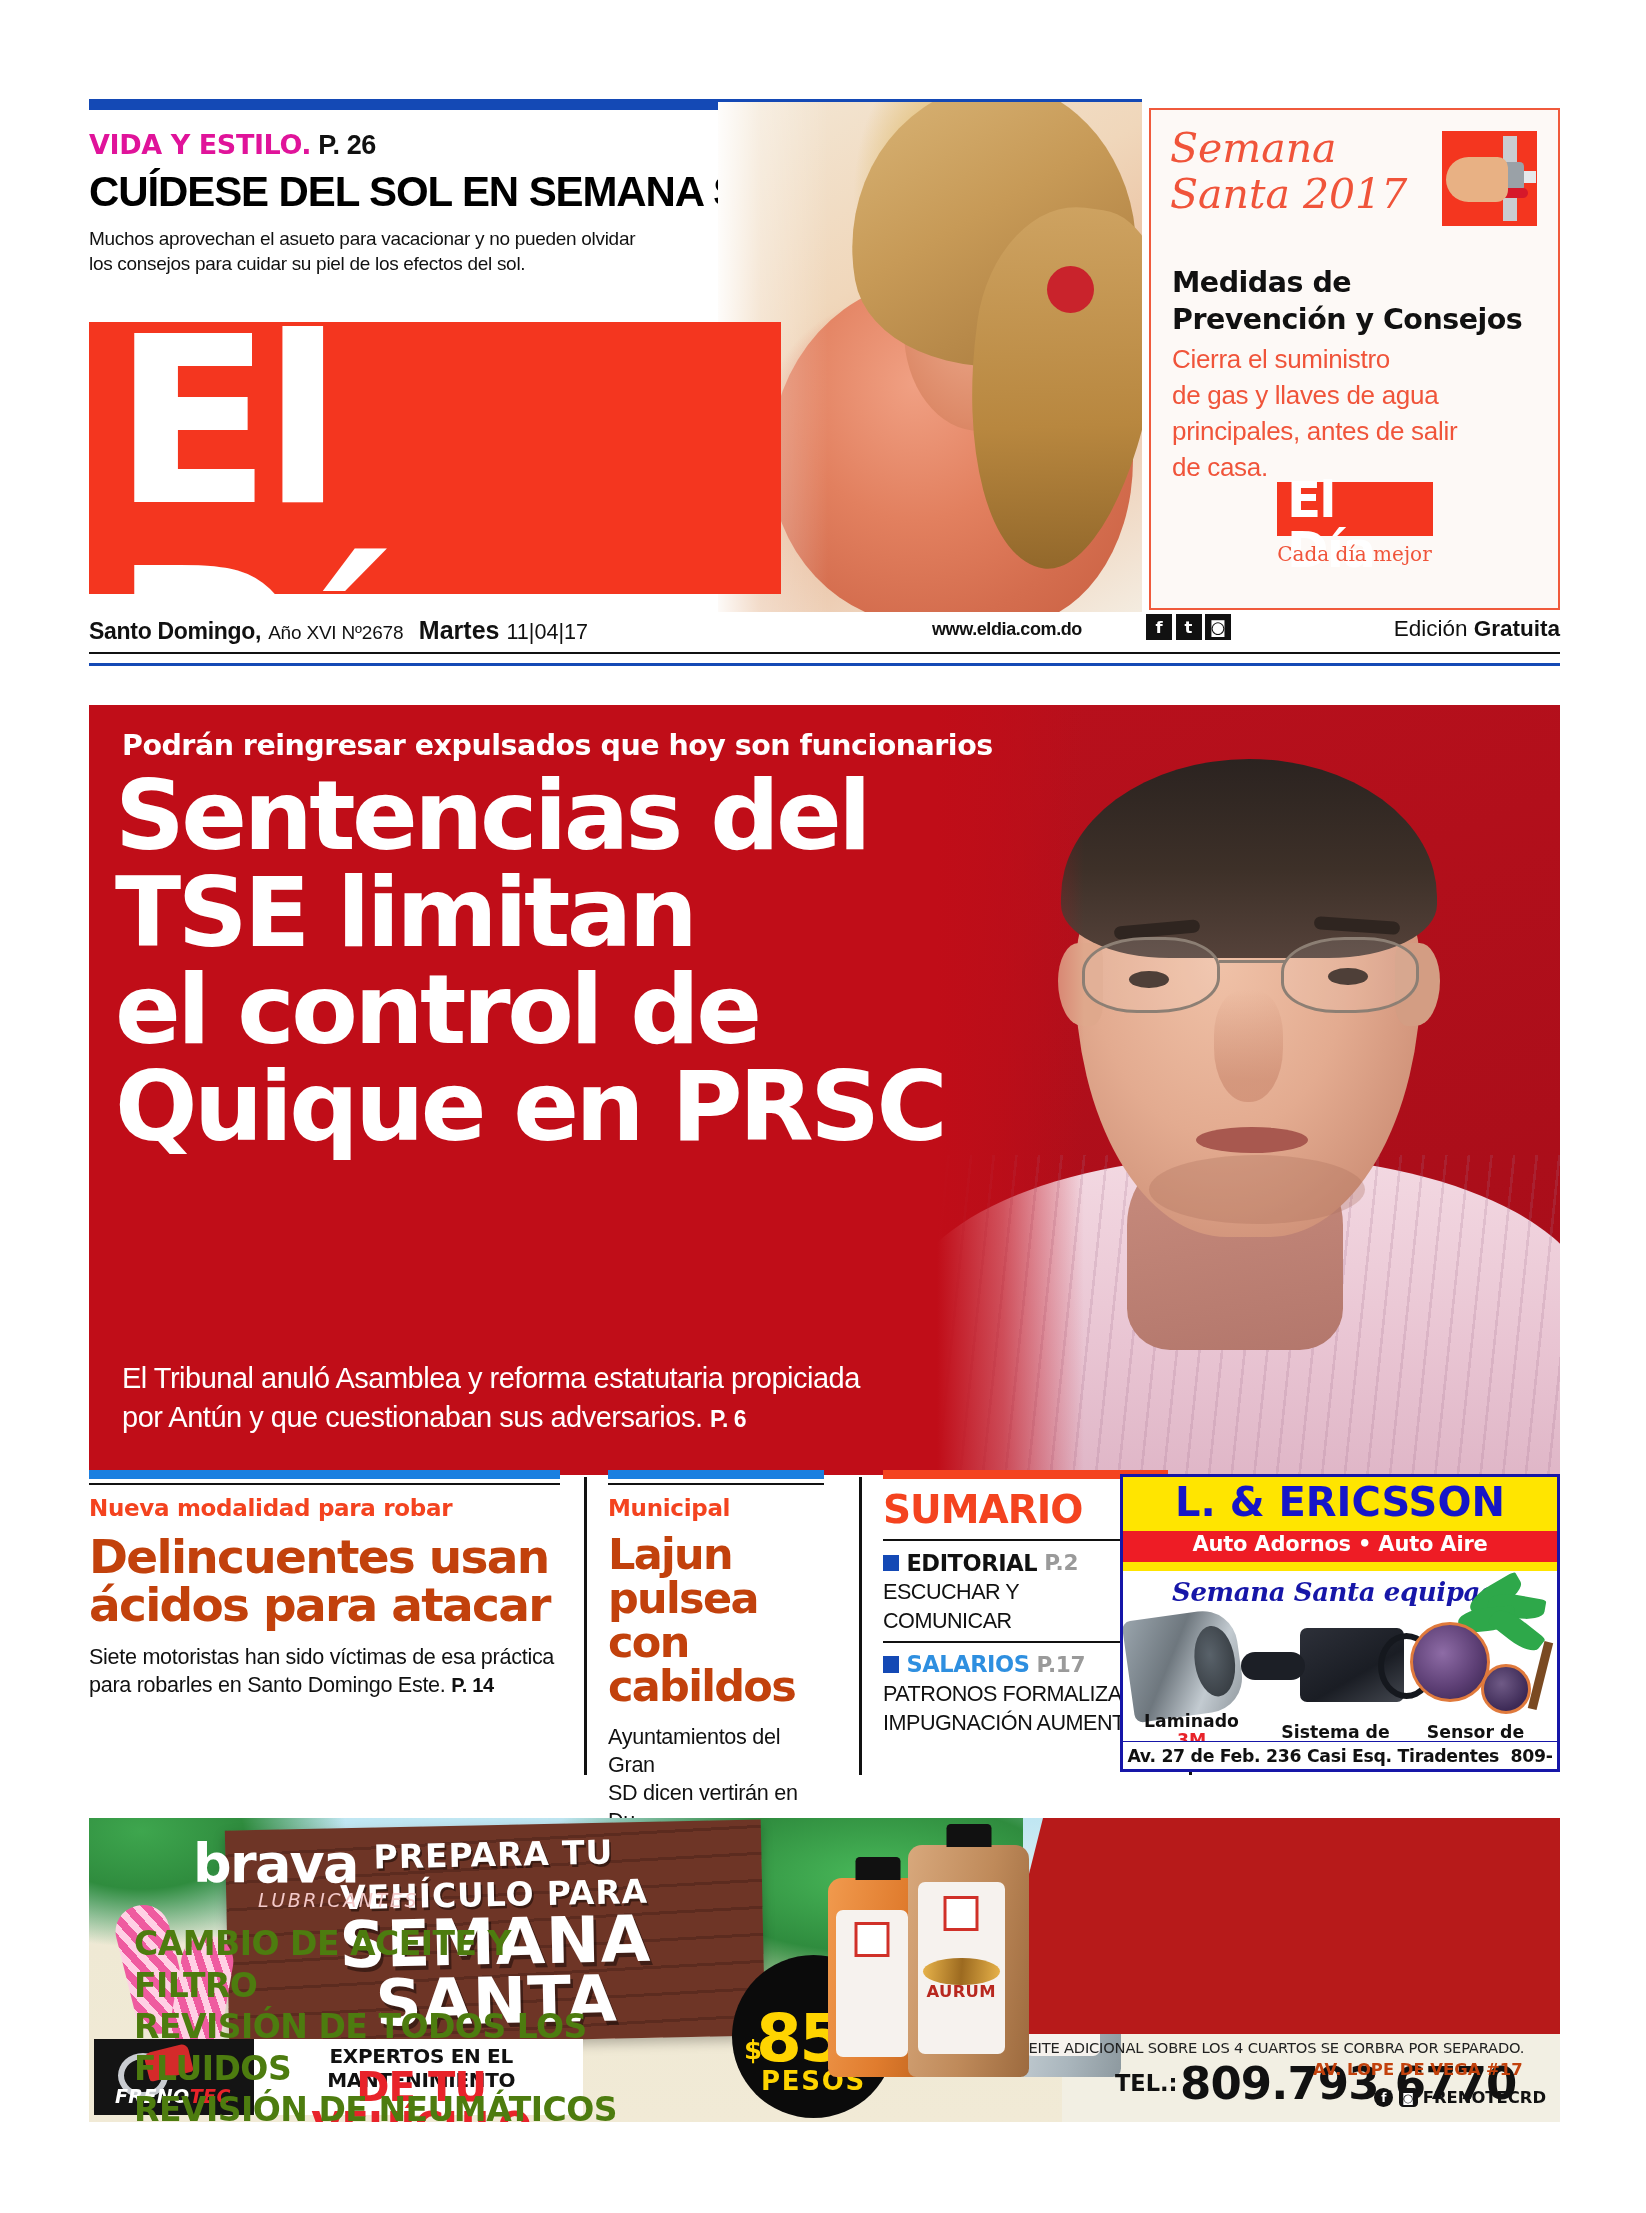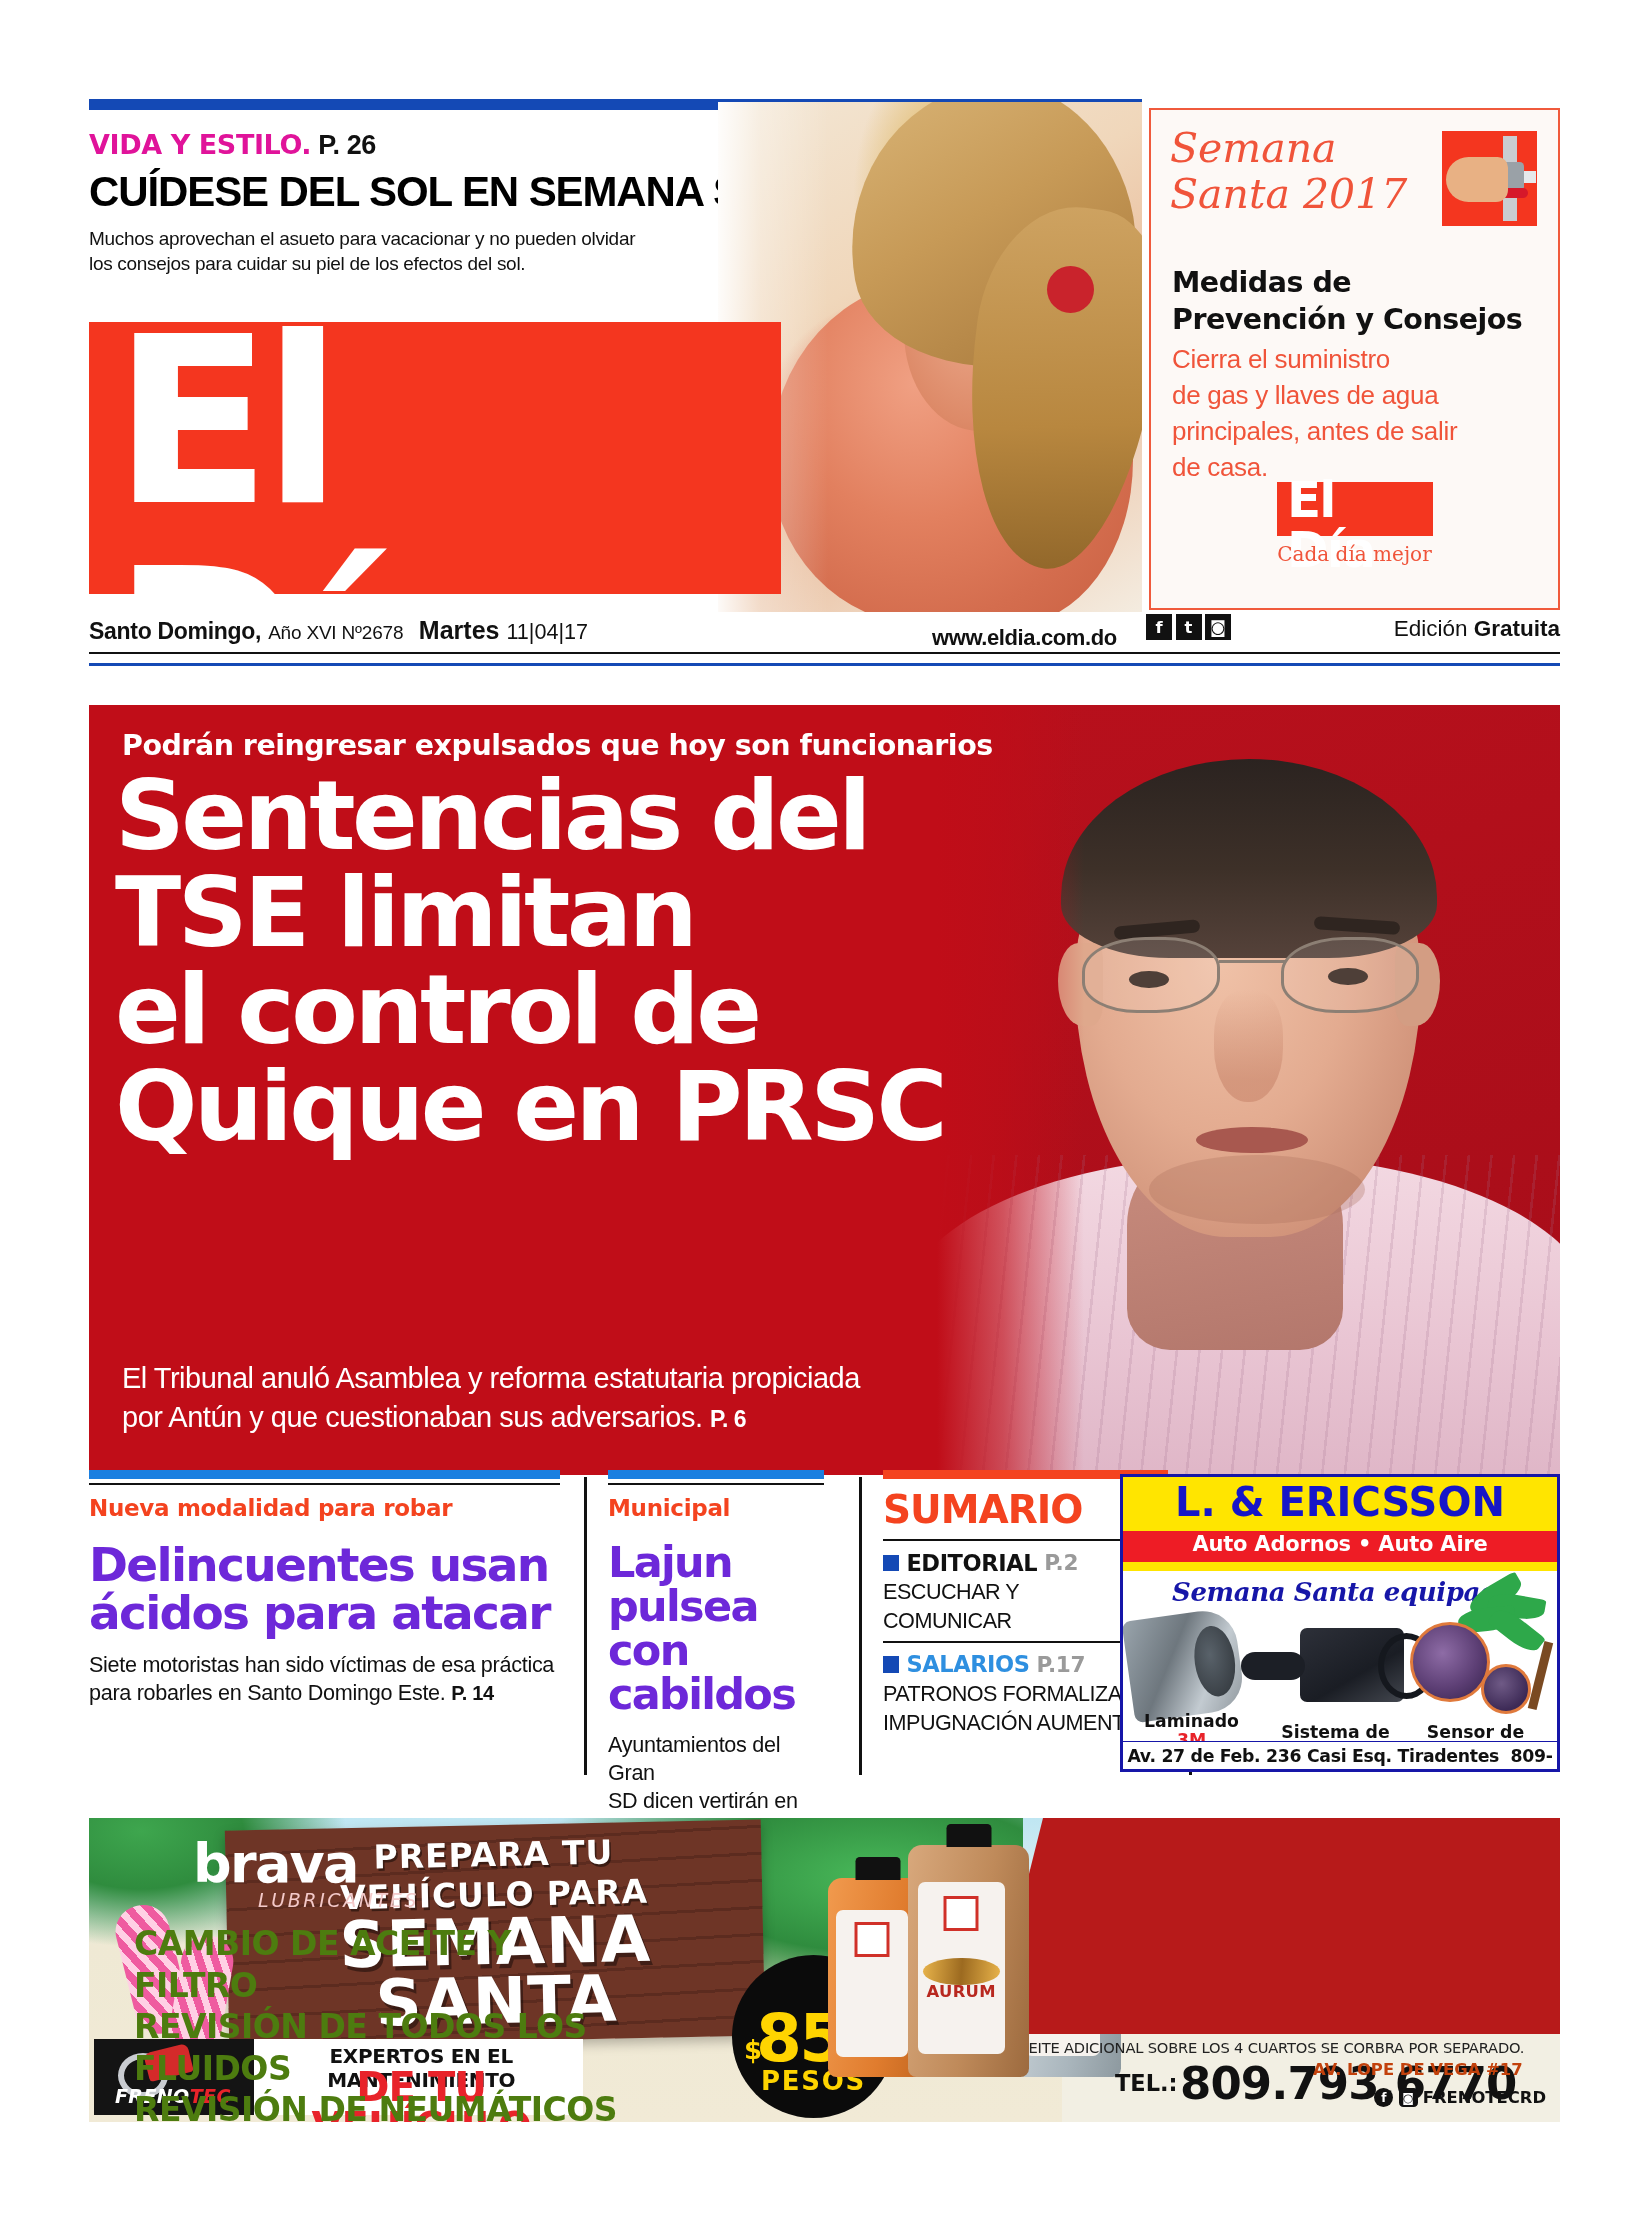--- a/index.html
+++ b/index.html
@@ -122,21 +122,21 @@
     font-family: "DejaVu Serif", serif; font-size: 20px; color: #f0543a;
   }
 
   
   .dateline-wrap { position: absolute; left: 89px; top: 616px; width: 1471px; }
   .dateline { display: flex; align-items: baseline; font-size: 21.6px; color: #111; height: 31px; }
   .dl-city { font-weight: bold; font-size: 23px; letter-spacing: -0.3px; }
   .dl-year { margin-left: 7px; font-size: 19px; letter-spacing: -0.2px; }
   .dl-day { margin-left: 15.6px; font-weight: bold; font-size: 25px; }
   .dl-date { margin-left: 7px; font-size: 21.6px; }
-  .dl-url { position: absolute; left: 843px; top: 9px; font-weight: bold; font-size: 22px; letter-spacing: -0.4px; }
+  .dl-url { position: absolute; left: 843px; top: 3px; font-weight: bold; font-size: 18px; letter-spacing: -0.4px; }
   .dl-social { position: absolute; left: 1057px; top: -1.7px; display: flex; gap: 3.5px; }
   .soc { width: 26px; height: 26px; background: #111; display: flex; align-items: center; justify-content: center; color: #fff; font-size: 16.4px; font-weight: bold; font-family: "DejaVu Sans", sans-serif; }
   .dl-free { position: absolute; right: 0; top: 0; font-size: 22.5px; }
   .dl-free b { font-weight: bold; }
   .dateline-rule { border-top: 2.6px solid #111; margin-top: 5.2px; }
   .dateline-rule2 { border-top: 3.5px solid #1449b5; margin-top: 8.6px; }
 
   
   .lead {
     position: absolute; left: 89px; top: 705px; width: 1471px; height: 770px;
@@ -214,22 +214,22 @@
   .lead-deck .pg { font-weight: bold; font-size: 23px; }
 
   
   .cols { position: absolute; left: 89px; top: 1470px; width: 1471px; height: 320px; }
   .col { position: absolute; top: 0; }
   .col .rule-blue { height: 8.6px; background: #1b7fe0; }
   .col .rule-orange { height: 8.6px; background: #f4431f; }
   .col .rule-thin { border-top: 2.6px solid #111; margin-top: 4.3px; }
   .col-kicker { margin-top: 10.4px; font-size: 23px; font-weight: bold; color: #f4431f; letter-spacing: -0.3px; font-family: "DejaVu Sans", sans-serif; }
   .col-head {
-    margin-top: 20px; font-family: "DejaVu Sans", sans-serif;
-    font-size: 47px; font-weight: bold; color: #6d28d9; line-height: 1.02; letter-spacing: -1.7px;
+    margin-top: 12px; font-family: "DejaVu Sans", sans-serif;
+    font-size: 47px; font-weight: bold; color: #c2410c; line-height: 1.02; letter-spacing: -1.7px;
   }
   .col-head.small { font-size: 43px; }
   .col-sub { margin-top: 14px; font-size: 21.6px; color: #111; line-height: 1.3; letter-spacing: -0.3px; }
   .col-sub .pg { font-weight: bold; font-size: 20px; }
 
   .col1 { left: 0; width: 471px; }
   .col-div1 { position: absolute; left: 495px; top: 7px; width: 2.6px; height: 298px; background: #111; }
   .col2 { left: 519px; width: 216px; }
   .col-div2 { position: absolute; left: 770px; top: 7px; width: 2.6px; height: 298px; background: #111; }
   .col3 { left: 794px; width: 285px; }

